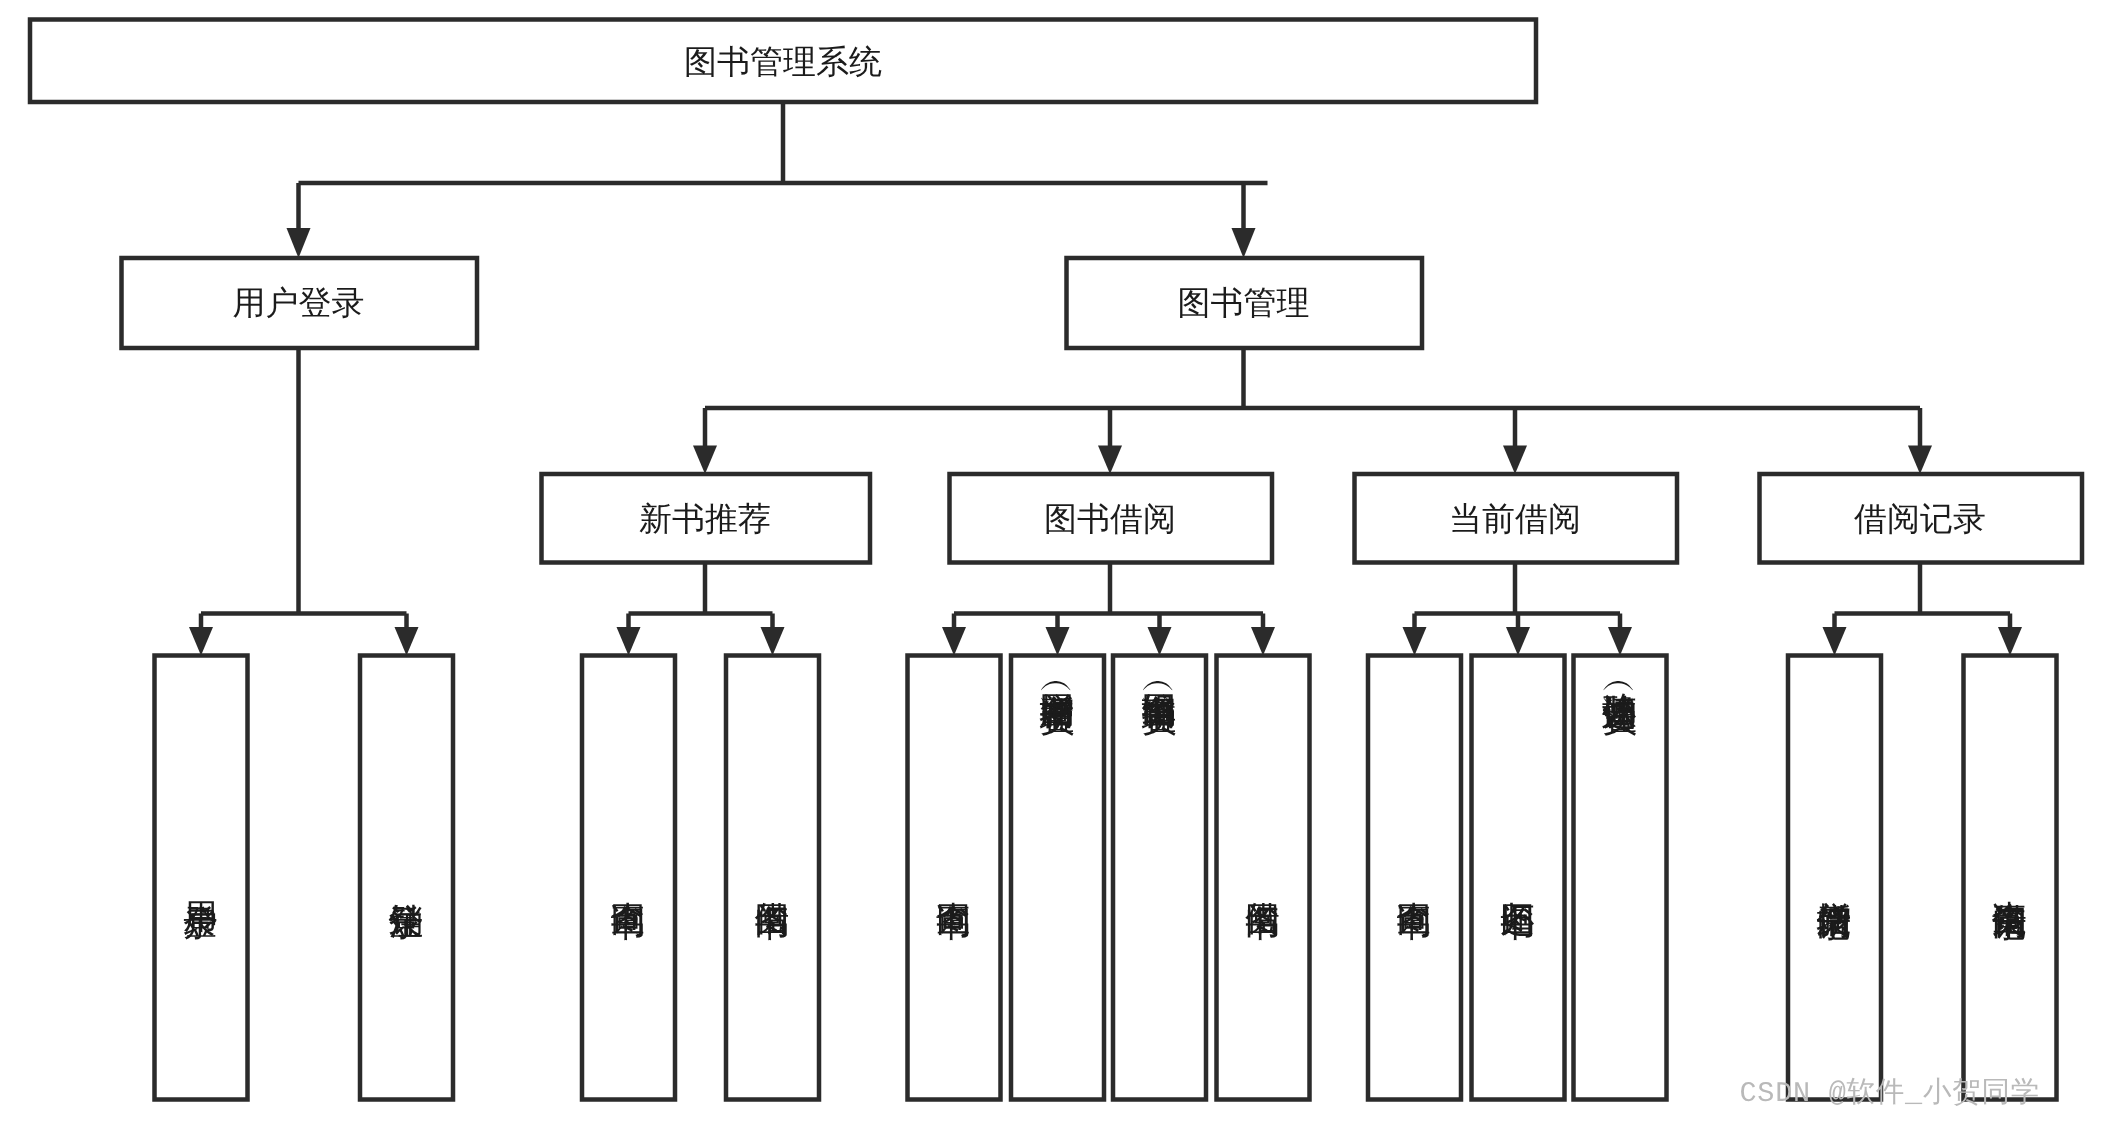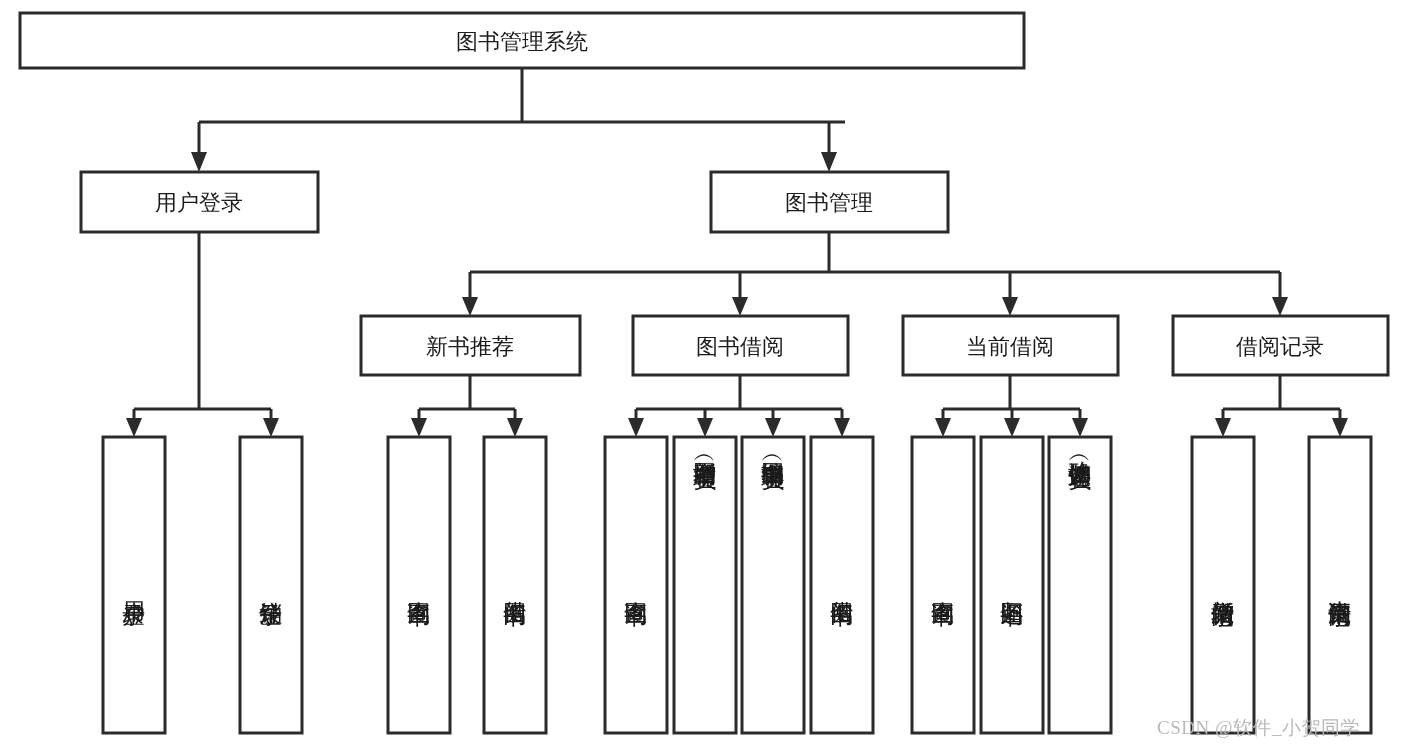--- a/index.html
+++ b/index.html
@@ -62,21 +62,21 @@
     font-size: 23px;
     line-height: 1.06;
     color: #1b1b1b;
     letter-spacing: 1px;
     white-space: nowrap;
   }
   .watermark {
     position: absolute;
     right: 10px;
     bottom: 6px;
-    font-family: Liberation Serif, serif;
+    font-family: Liberation Mono, monospace;
     font-size: 19px;
     color: #b9b9b9;
     letter-spacing: 0.5px;
     user-select: none;
   }
 </style>
 </head>
 <body>
 
 <div id="diagram-root">

